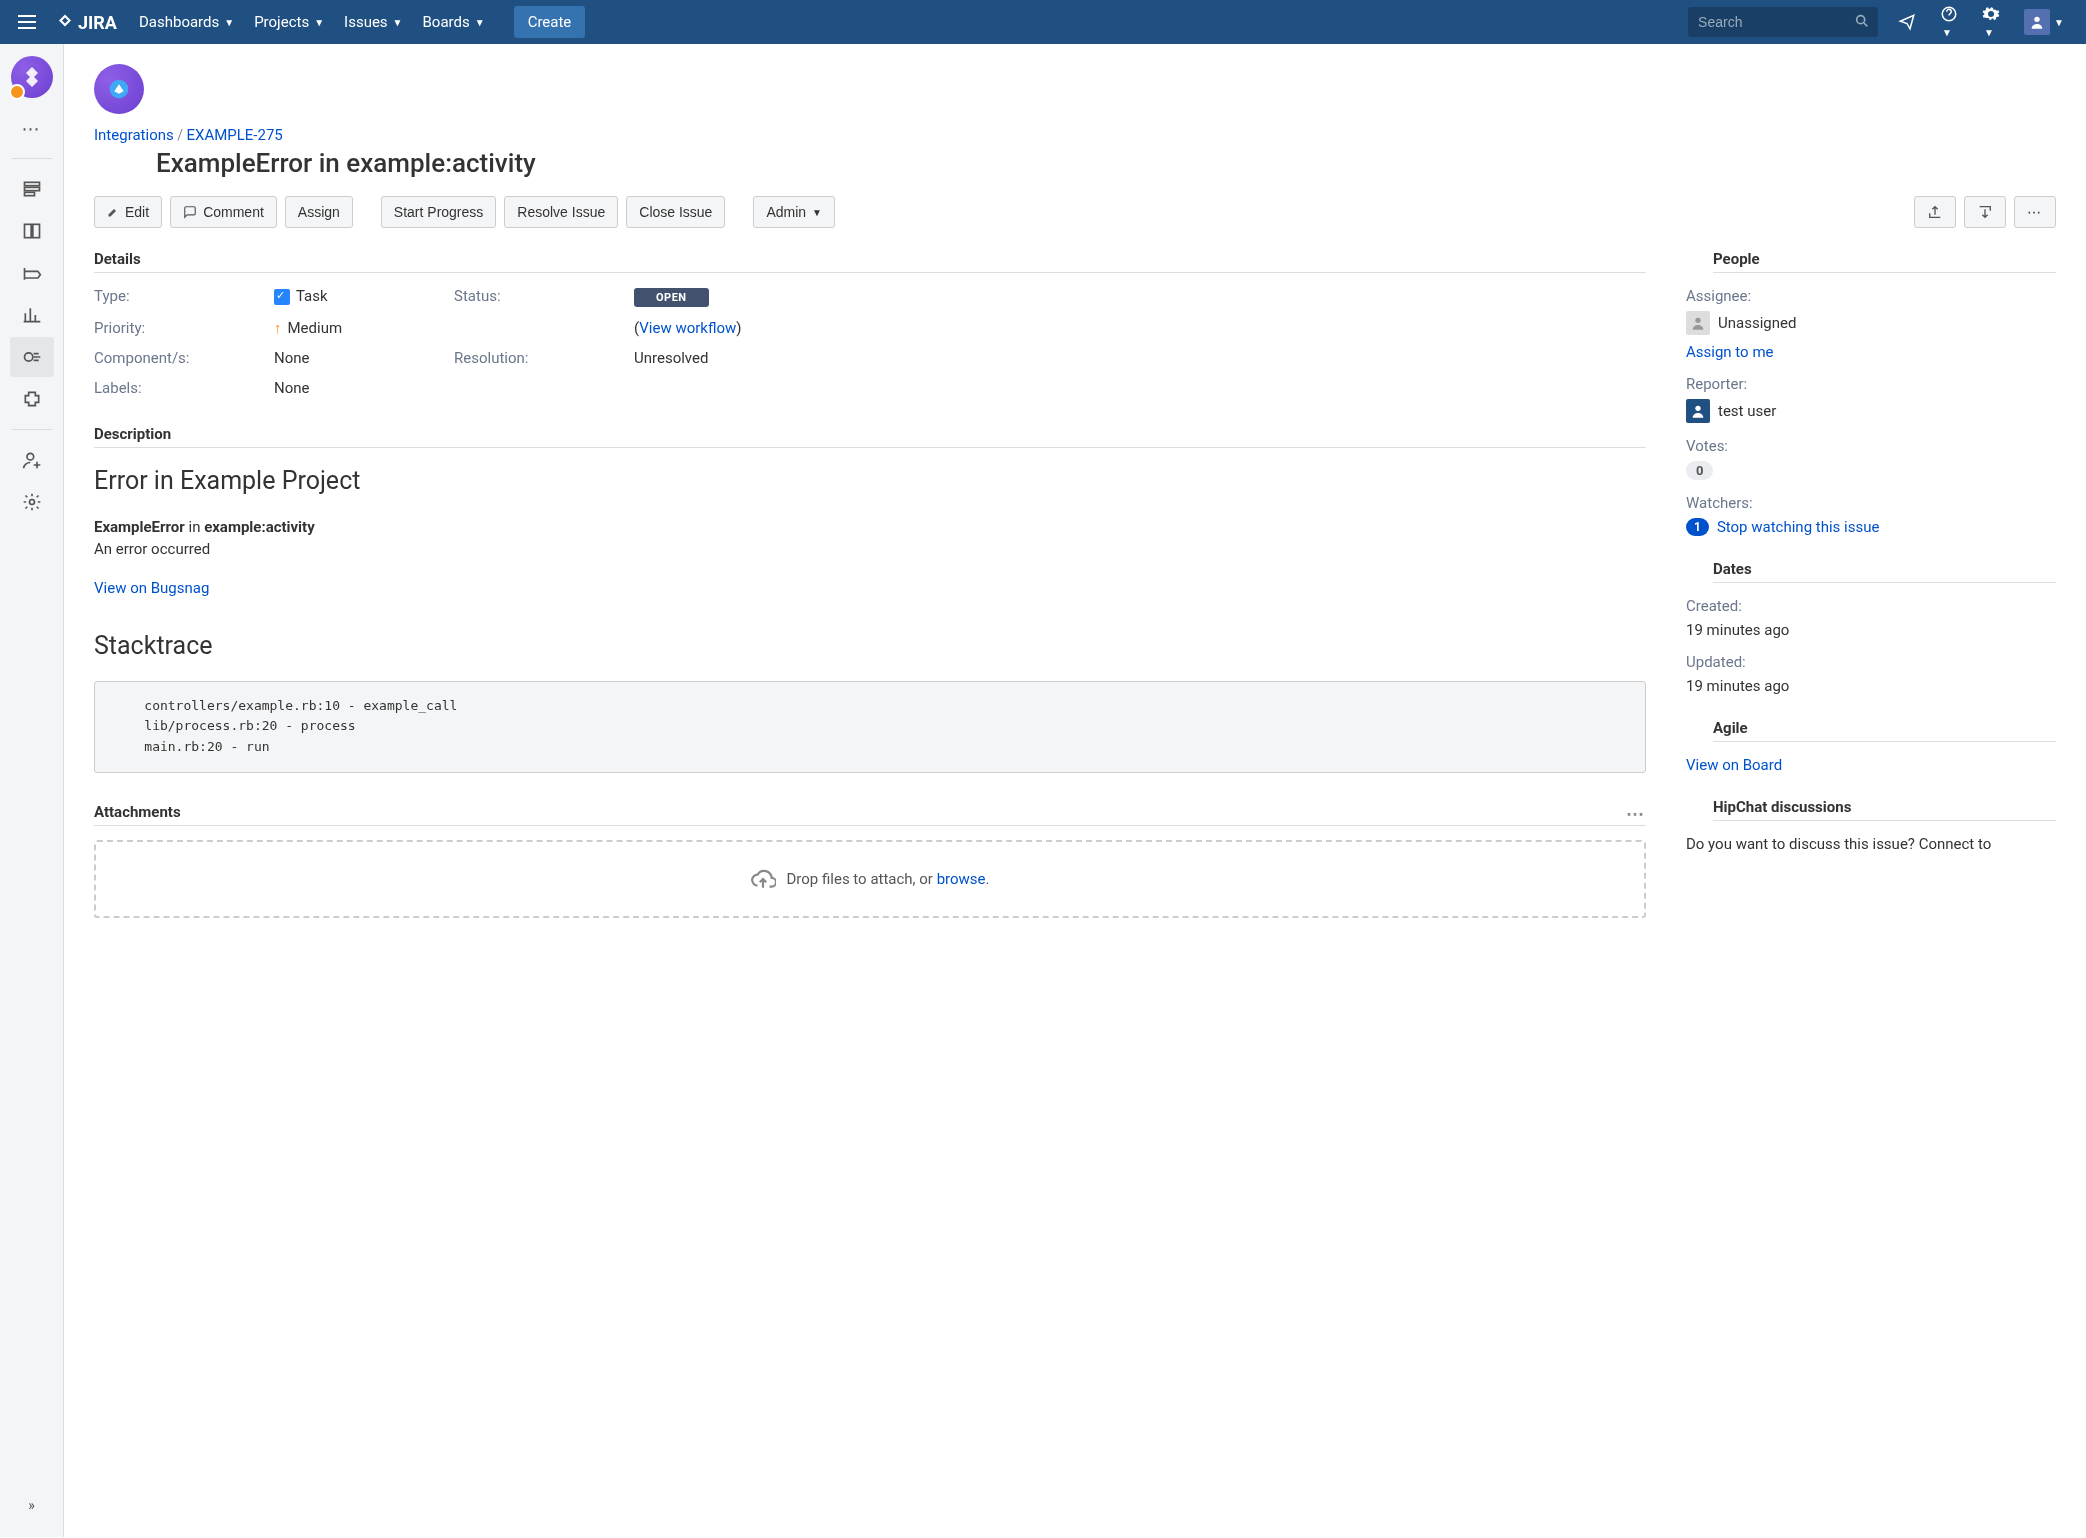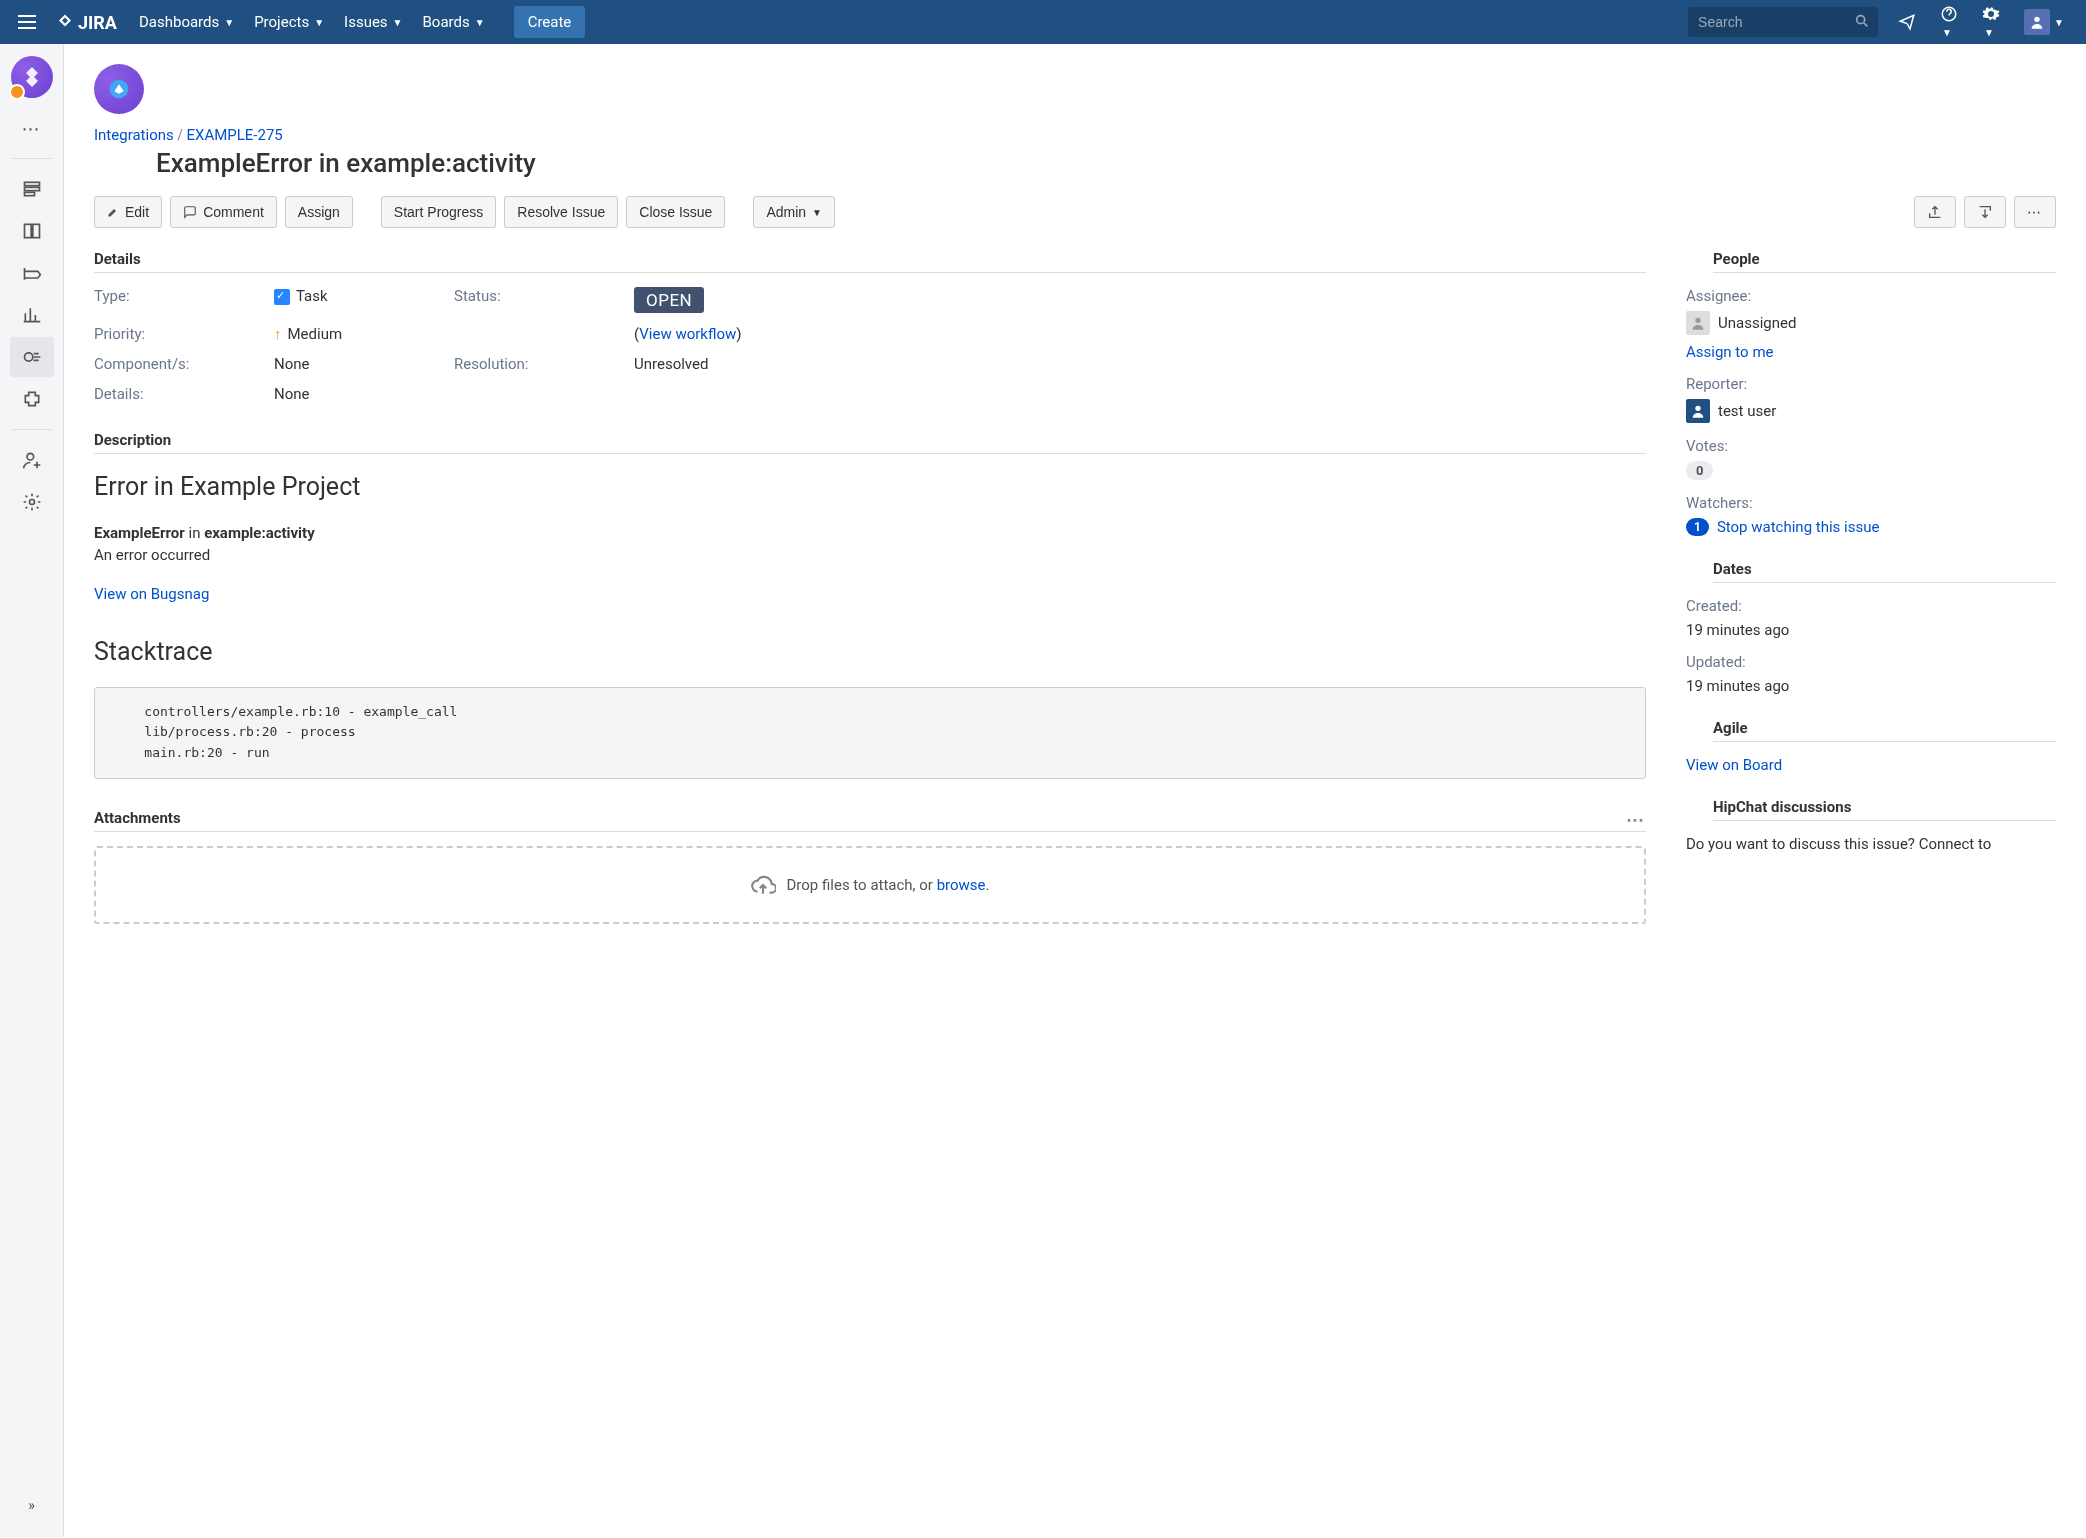--- a/index.html
+++ b/index.html
@@ -35,21 +35,21 @@
 .cols { display:flex; gap:40px; }
 .main { flex:1; min-width:0; }
 .side { width:370px; }
 .section-title { font-size:15px; font-weight:bold; color:#333; border-bottom:1px solid #ddd; padding-bottom:4px; margin-bottom:14px; position:relative; }
 .section-title.with-menu::after { content:"⋯"; position:absolute; right:0; top:0; color:#888; font-size:18px; letter-spacing:2px; }
 .details-grid { display:grid; grid-template-columns: 180px 180px 180px 1fr; row-gap:12px; font-size:15px; margin-bottom:28px; }
 .details-grid .lbl { color:#6b778c; }
 .task-icon { display:inline-block; width:16px; height:16px; background:#2684ff; border-radius:2px; position:relative; vertical-align:middle; margin-right:6px; }
 .task-icon::after { content:"✓"; color:#fff; font-size:11px; position:absolute; left:2px; top:0; }
 .prio-icon { color:#ff991f; margin-right:6px; font-weight:bold; }
-.status-badge { display:inline-block; background:#42526e; color:#fff; font-size:17px; font-weight:normal; padding:3px 12px; border-radius:3px; letter-spacing:0.5px; }
+.status-badge { display:inline-block; background:#42526e; color:#fff; font-size:11px; font-weight:bold; padding:3px 22px; border-radius:3px; letter-spacing:0.5px; }
 a.lnk { color:#0052cc; text-decoration:none; }
 .desc-h2 { font-size:25px; font-weight:400; color:#333; margin:12px 0 16px; }
 .desc-body { font-size:15px; line-height:1.5; }
 .desc-body strong { font-weight:bold; }
 pre.stack { background:#f4f5f7; border:1px solid #ccc; border-radius:3px; padding:14px 18px; font-family: Menlo, Consolas, monospace; font-size:13px; line-height:1.6; margin:10px 0; white-space:pre; overflow:auto; }
 .attach-drop { border:2px dashed #ccc; border-radius:3px; padding:24px; text-align:center; color:#555; font-size:15px; display:flex; align-items:center; justify-content:center; gap:10px; }
 .side .field { margin-bottom:14px; font-size:15px; }
 .side .field .lbl { color:#6b778c; margin-bottom:6px; }
 .side .field .val { display:flex; align-items:center; gap:8px; }
 .avatar-unassigned { width:24px; height:24px; background:#ddd; border-radius:2px; display:flex; align-items:center; justify-content:center; color:#888; }
@@ -259,21 +259,21 @@
           <div class="lbl">Priority:</div>
           <div><span class="prio-icon">↑</span><span>Medium</span></div>
           <div></div>
           <div>(<a href="#" class="lnk">View workflow</a>)</div>
 
           <div class="lbl">Component/s:</div>
           <div>None</div>
           <div class="lbl">Resolution:</div>
           <div>Unresolved</div>
 
-          <div class="lbl">Details:</div>
+          <div class="lbl">Labels:</div>
           <div>None</div>
           <div></div>
             <div></div>
         </div>
 
         <div class="section-title">Description</div>
         <div class="desc-body">
           <h2 class="desc-h2">Error in Example Project</h2>
           <p><strong>ExampleError</strong><span> in </span><strong>example:activity</strong></p>
           <p>An error occurred</p>

